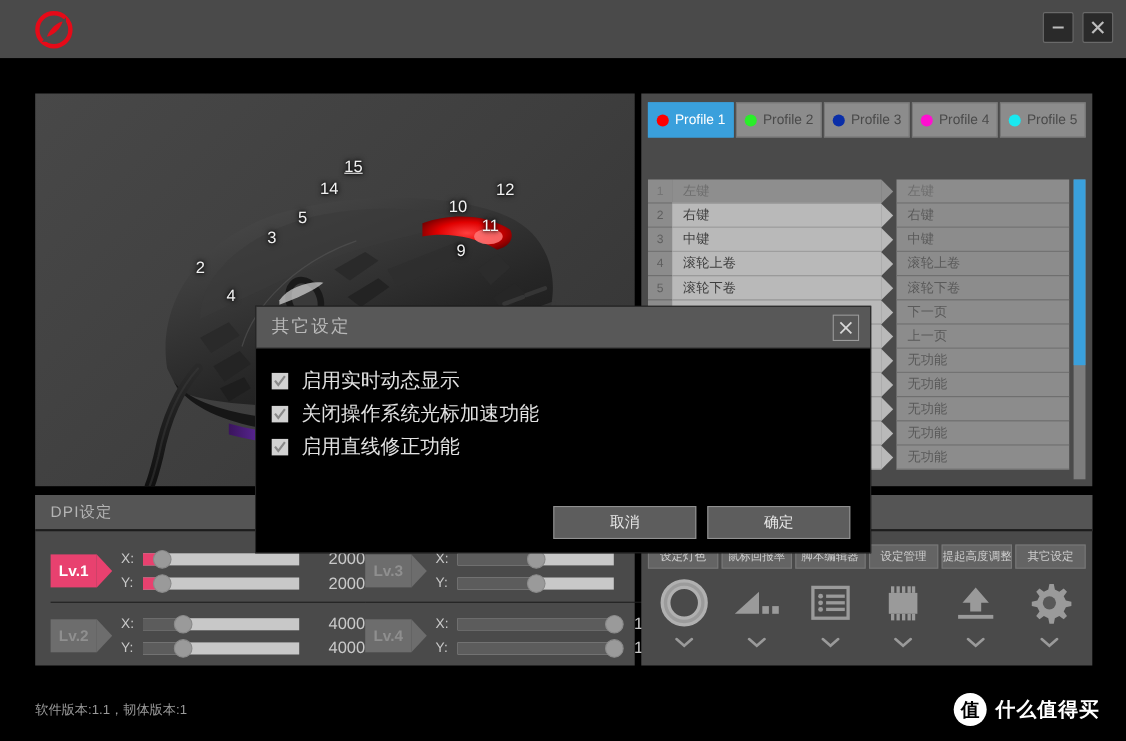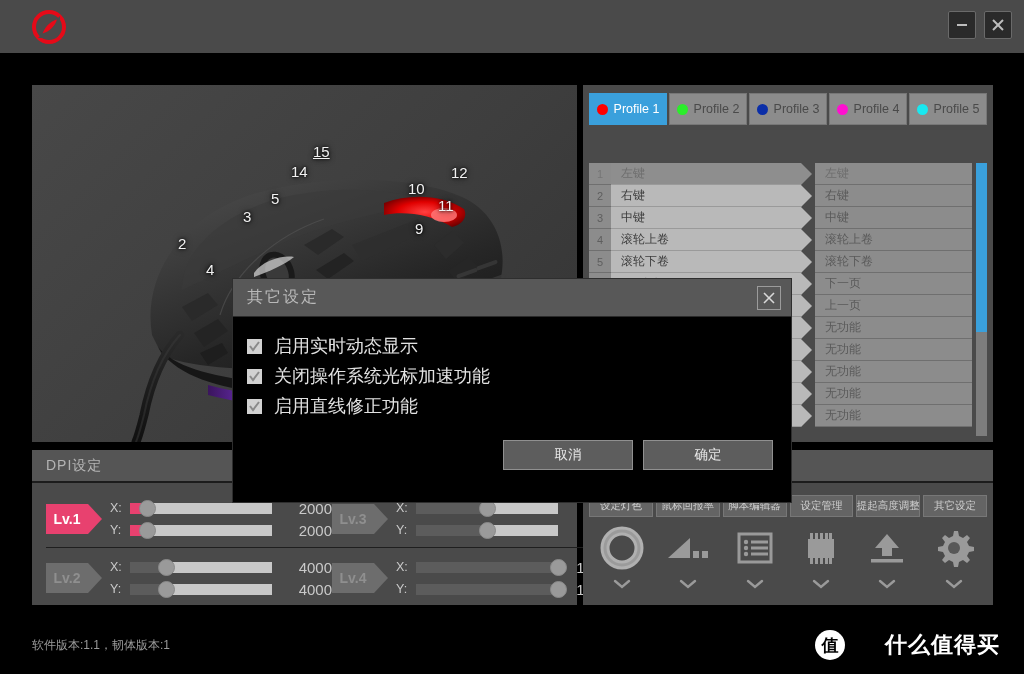--- a/index.html
+++ b/index.html
@@ -175,39 +175,39 @@
     background: #585858; display: flex; align-items: center; justify-content: center;
     cursor: pointer;
   }
   .modal-body { position: absolute; left: 0; top: 38px; right: 0; bottom: 0; background: #000; }
   .chk-line { display: flex; align-items: center; margin: 0 0 0 14px; height: 30px; }
   .chk-box {
     width: 15px; height: 15px; background: #d2d2d2;
     display: flex; align-items: center; justify-content: center; cursor: pointer;
   }
   .chk-label { color: #e2e2e2; font-size: 18px; margin-left: 12px; }
-  .modal-btns { position: absolute; right: 18px; bottom: 32px; display: flex; gap: 10px; }
+  .modal-btns { position: absolute; right: 18px; bottom: 12px; display: flex; gap: 10px; }
   .modal-btn {
     width: 130px; height: 30px; background: #5d5d5d; border: 1px solid #909090;
     color: #e8e8e8; font-size: 13.5px; display: flex;
     align-items: center; justify-content: center; cursor: pointer;
   }
 
   
   .footer {
     position: absolute; left: 0; top: 621px; width: 1024px; height: 53px; background: #000;
   }
   .version { position: absolute; left: 32px; top: 16px; color: #9a9a9a; font-size: 12px; }
   .watermark { position: absolute; right: 24px; top: 9px; display: flex; align-items: center; gap: 8px; }
   .wm-circle {
     width: 30px; height: 30px; border-radius: 50%; background: #fff;
     display: flex; align-items: center; justify-content: center;
     color: #000; font-size: 17px; font-weight: bold;
   }
-  .wm-text { color: #fff; font-size: 22px; font-weight: bold; letter-spacing: 1px; margin-left: 32px; }
+  .wm-text { color: #fff; font-size: 18px; font-weight: bold; letter-spacing: 1px; }
 </style>
 </head>
 <body>
 
 <div id="app">
 
   <div class="titlebar">
     <div class="logo-wrap">
       <svg width="38" height="38" viewBox="0 0 38 38">
         <circle cx="19" cy="19" r="15" fill="none" stroke="#e60a18" stroke-width="4"></circle>

